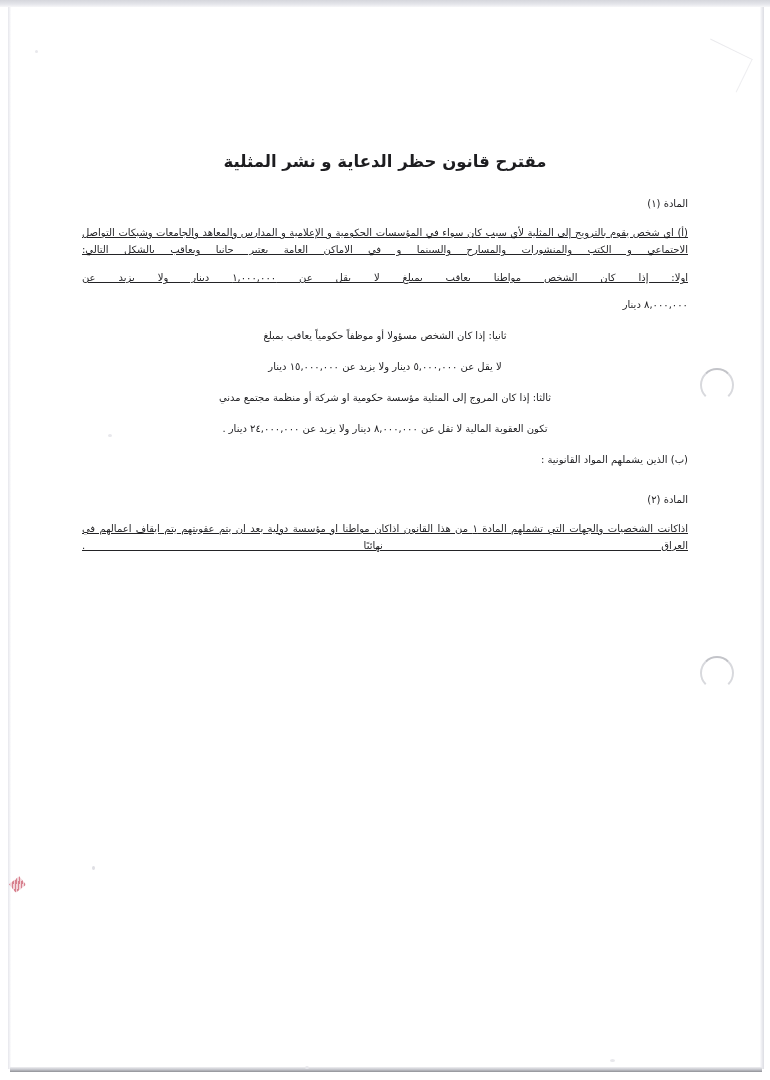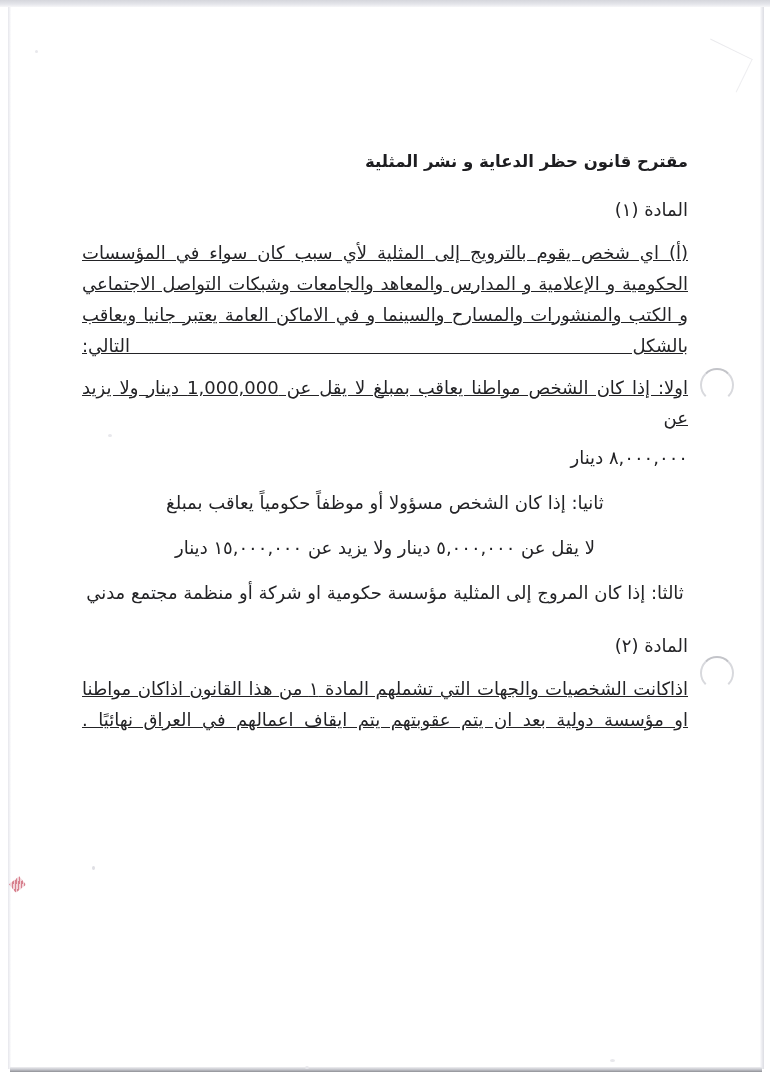--- a/index.html
+++ b/index.html
@@ -107,28 +107,29 @@
     top: 150px;
     right: 82px;
     left: 82px;
     width: 606px;
     color: #232326;
   }
 
   .doc-title {
     font-size: 16.5px;
     font-weight: bold;
+    text-align: center;
     line-height: 1.5;
     letter-spacing: 0;
     margin: 0 0 20px 0;
     color: #1d1d20;
   }
 
   .para {
-    font-size: 18px;
+    font-size: 10px;
     line-height: 1.72;
     margin: 0 0 11px 0;
     text-align: justify;
     text-align-last: right;
     color: #232326;
   }
   .para.right { text-align: left; text-align-last: right; }
   .para.center { text-align: left; text-align-last: center; }
   .para.heading-line {
     text-align: right;
@@ -166,31 +167,33 @@
   <div class="speck s5"></div>
 
   <div class="doc-body">
 
     <h1 class="doc-title">مقترح قانون حظر الدعاية و نشر المثلية</h1>
 
     <p class="para heading-line">المادة (١)</p>
 
     <p class="para justify-both">(أ) اي شخص يقوم بالترويج إلى المثلية لأي سبب كان سواء في المؤسسات الحكومية و الإعلامية و المدارس والمعاهد والجامعات وشبكات التواصل الاجتماعي و الكتب والمنشورات والمسارح والسينما و في الاماكن العامة يعتبر جانيا ويعاقب بالشكل التالي:</p>
 
-    <p class="para justify-both tight">اولا: إذا كان الشخص مواطنا يعاقب بمبلغ لا يقل عن 1,000,000 دينار ولا يزيد عن</p>
+    <p class="para justify-both tight">اولا: إذا كان الشخص مواطنا يعاقب بمبلغ لا يقل عن ١,٠٠٠,٠٠٠ دينار ولا يزيد عن</p>
 
     <p class="para right tight">٨,٠٠٠,٠٠٠ دينار</p>
 
     <p class="para center gap-above">ثانيا: إذا كان الشخص مسؤولا أو موظفاً حكومياً يعاقب بمبلغ</p>
 
     <p class="para center gap-above">لا يقل عن ٥,٠٠٠,٠٠٠ دينار ولا يزيد عن ١٥,٠٠٠,٠٠٠ دينار</p>
 
     <p class="para center gap-above">ثالثا: إذا كان المروج إلى المثلية مؤسسة حكومية او شركة أو منظمة مجتمع مدني</p>
 
-
+    <p class="para center gap-above">تكون العقوبة المالية لا تقل عن ٨,٠٠٠,٠٠٠ دينار ولا يزيد عن ٢٤,٠٠٠,٠٠٠ دينار .</p>
+
+    <p class="para right gap-above">(ب) الذين يشملهم المواد القانونية :</p>
 
 
 
     <p class="para heading-line gap-big">المادة (٢)</p>
 
     <p class="para justify-both">اذاكانت الشخصيات والجهات التي تشملهم المادة ١ من هذا القانون اذاكان مواطنا او مؤسسة دولية بعد ان يتم عقوبتهم يتم ايقاف اعمالهم في العراق نهائيًا .</p>
 
   </div>
 </div>
 

